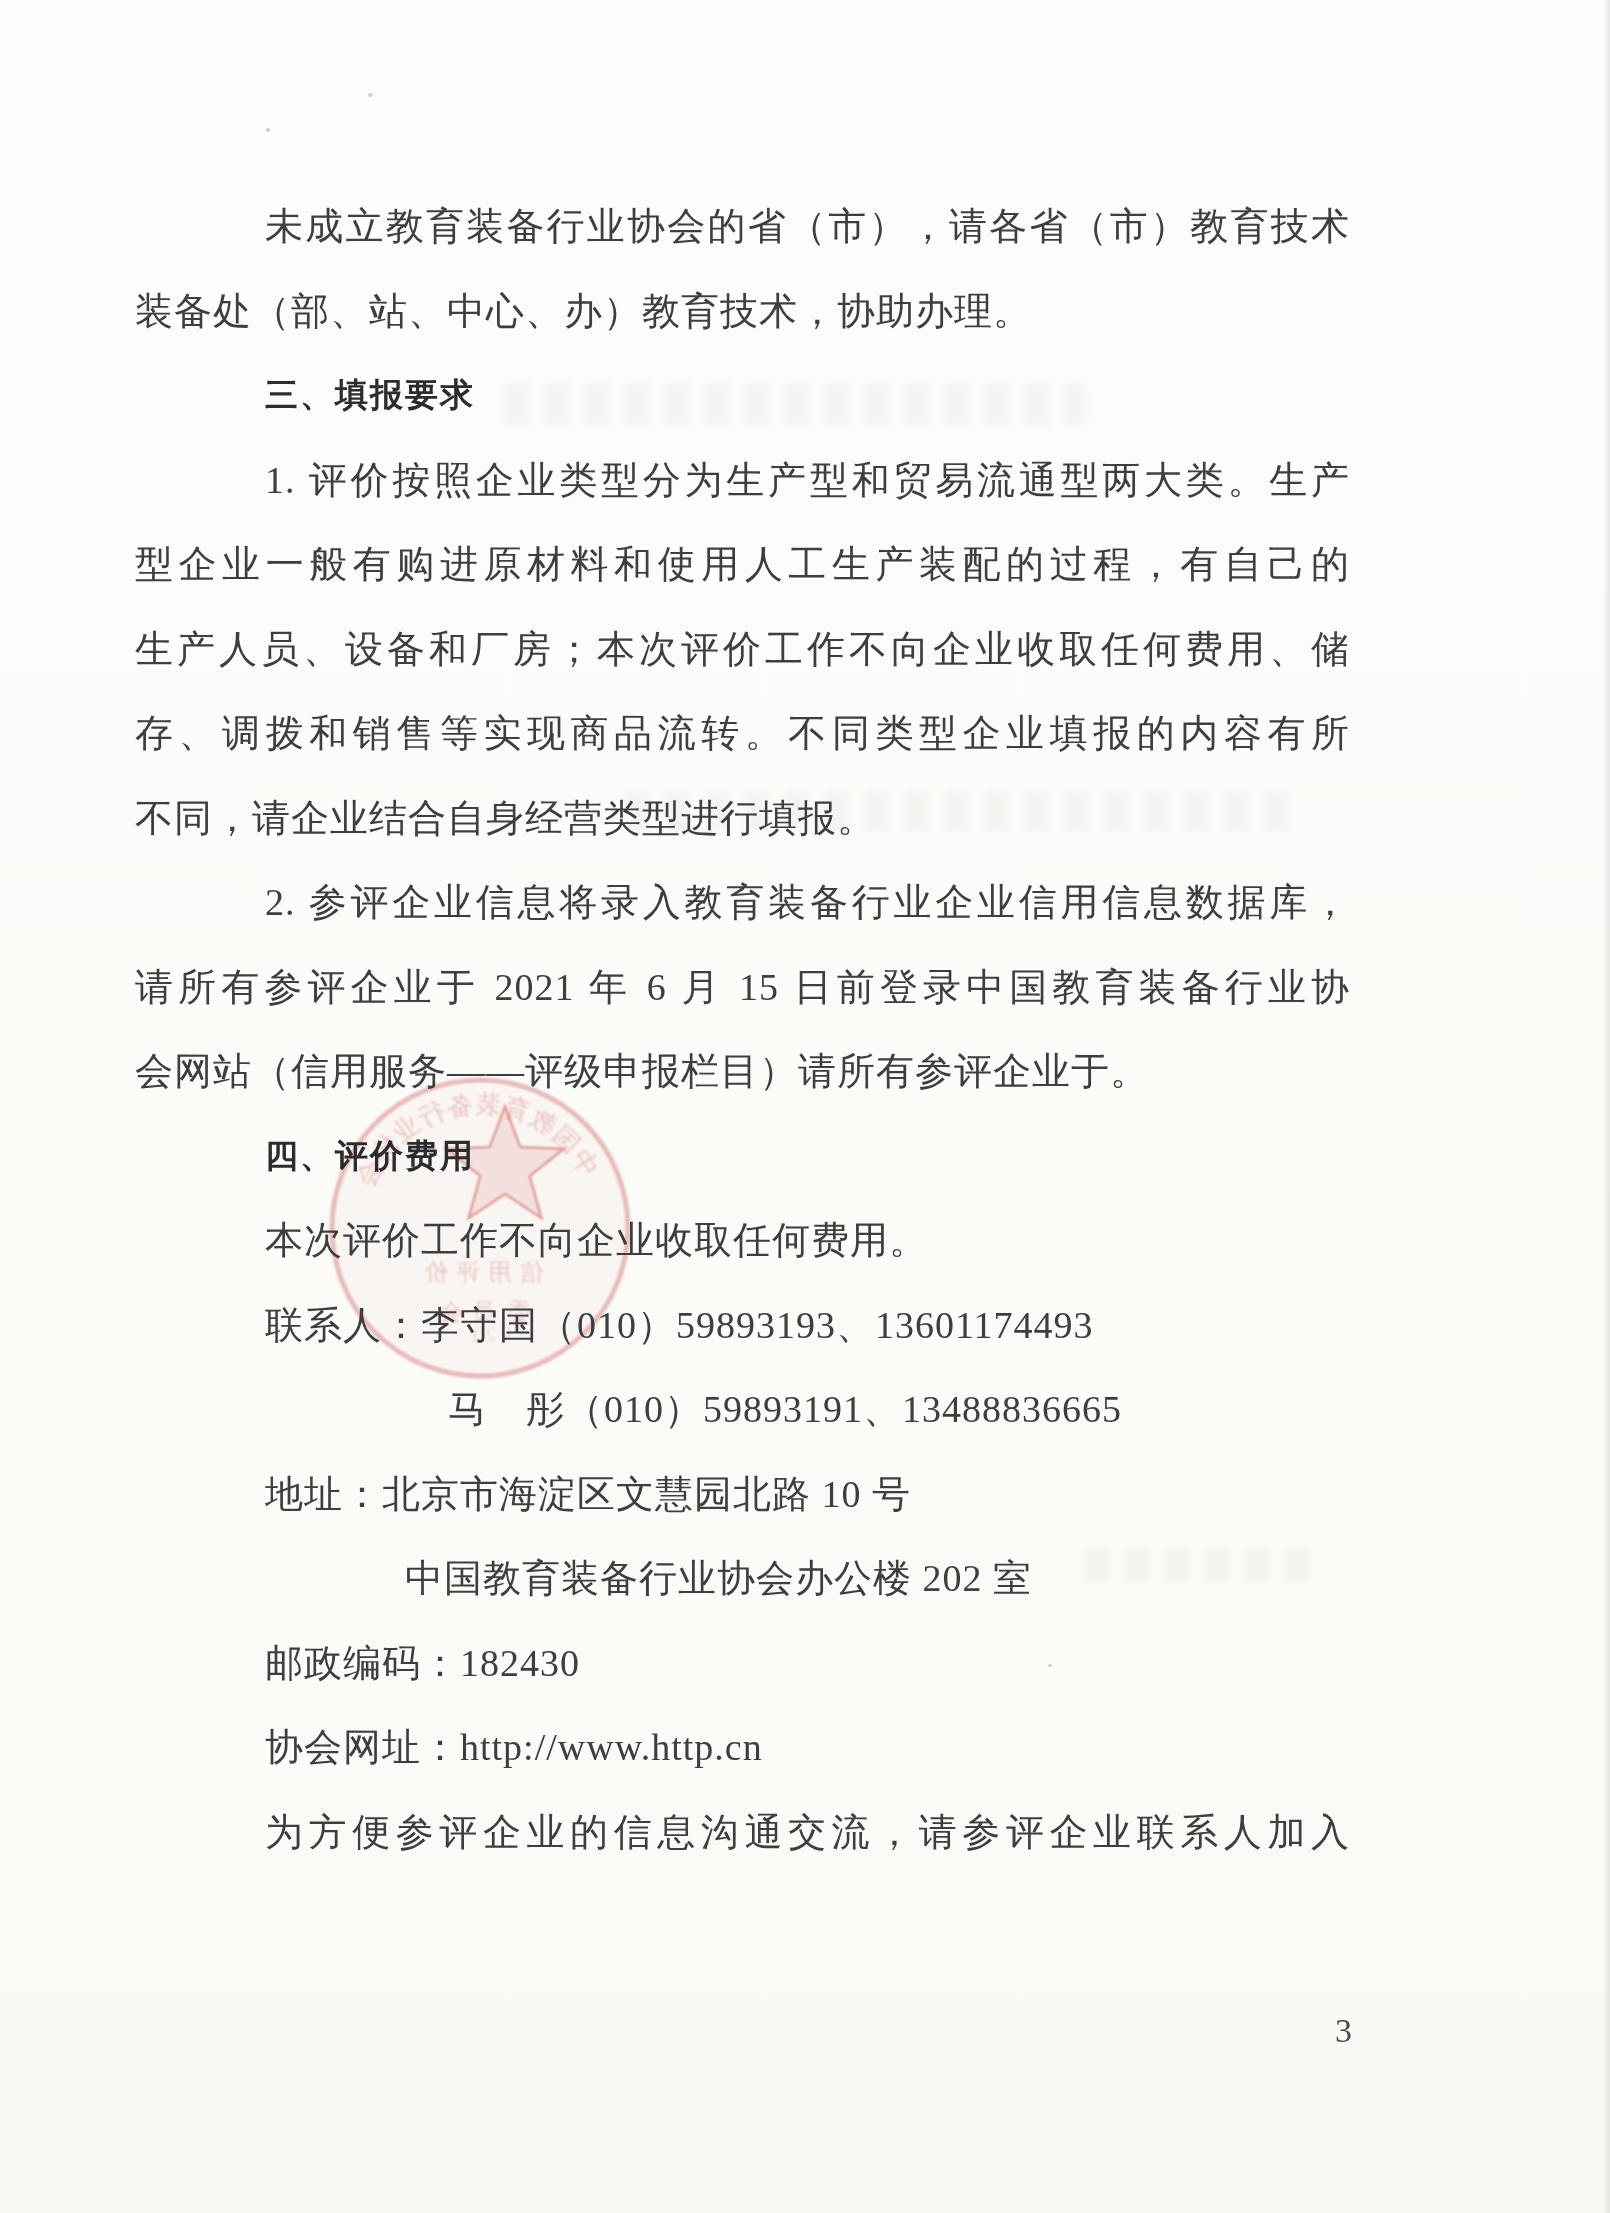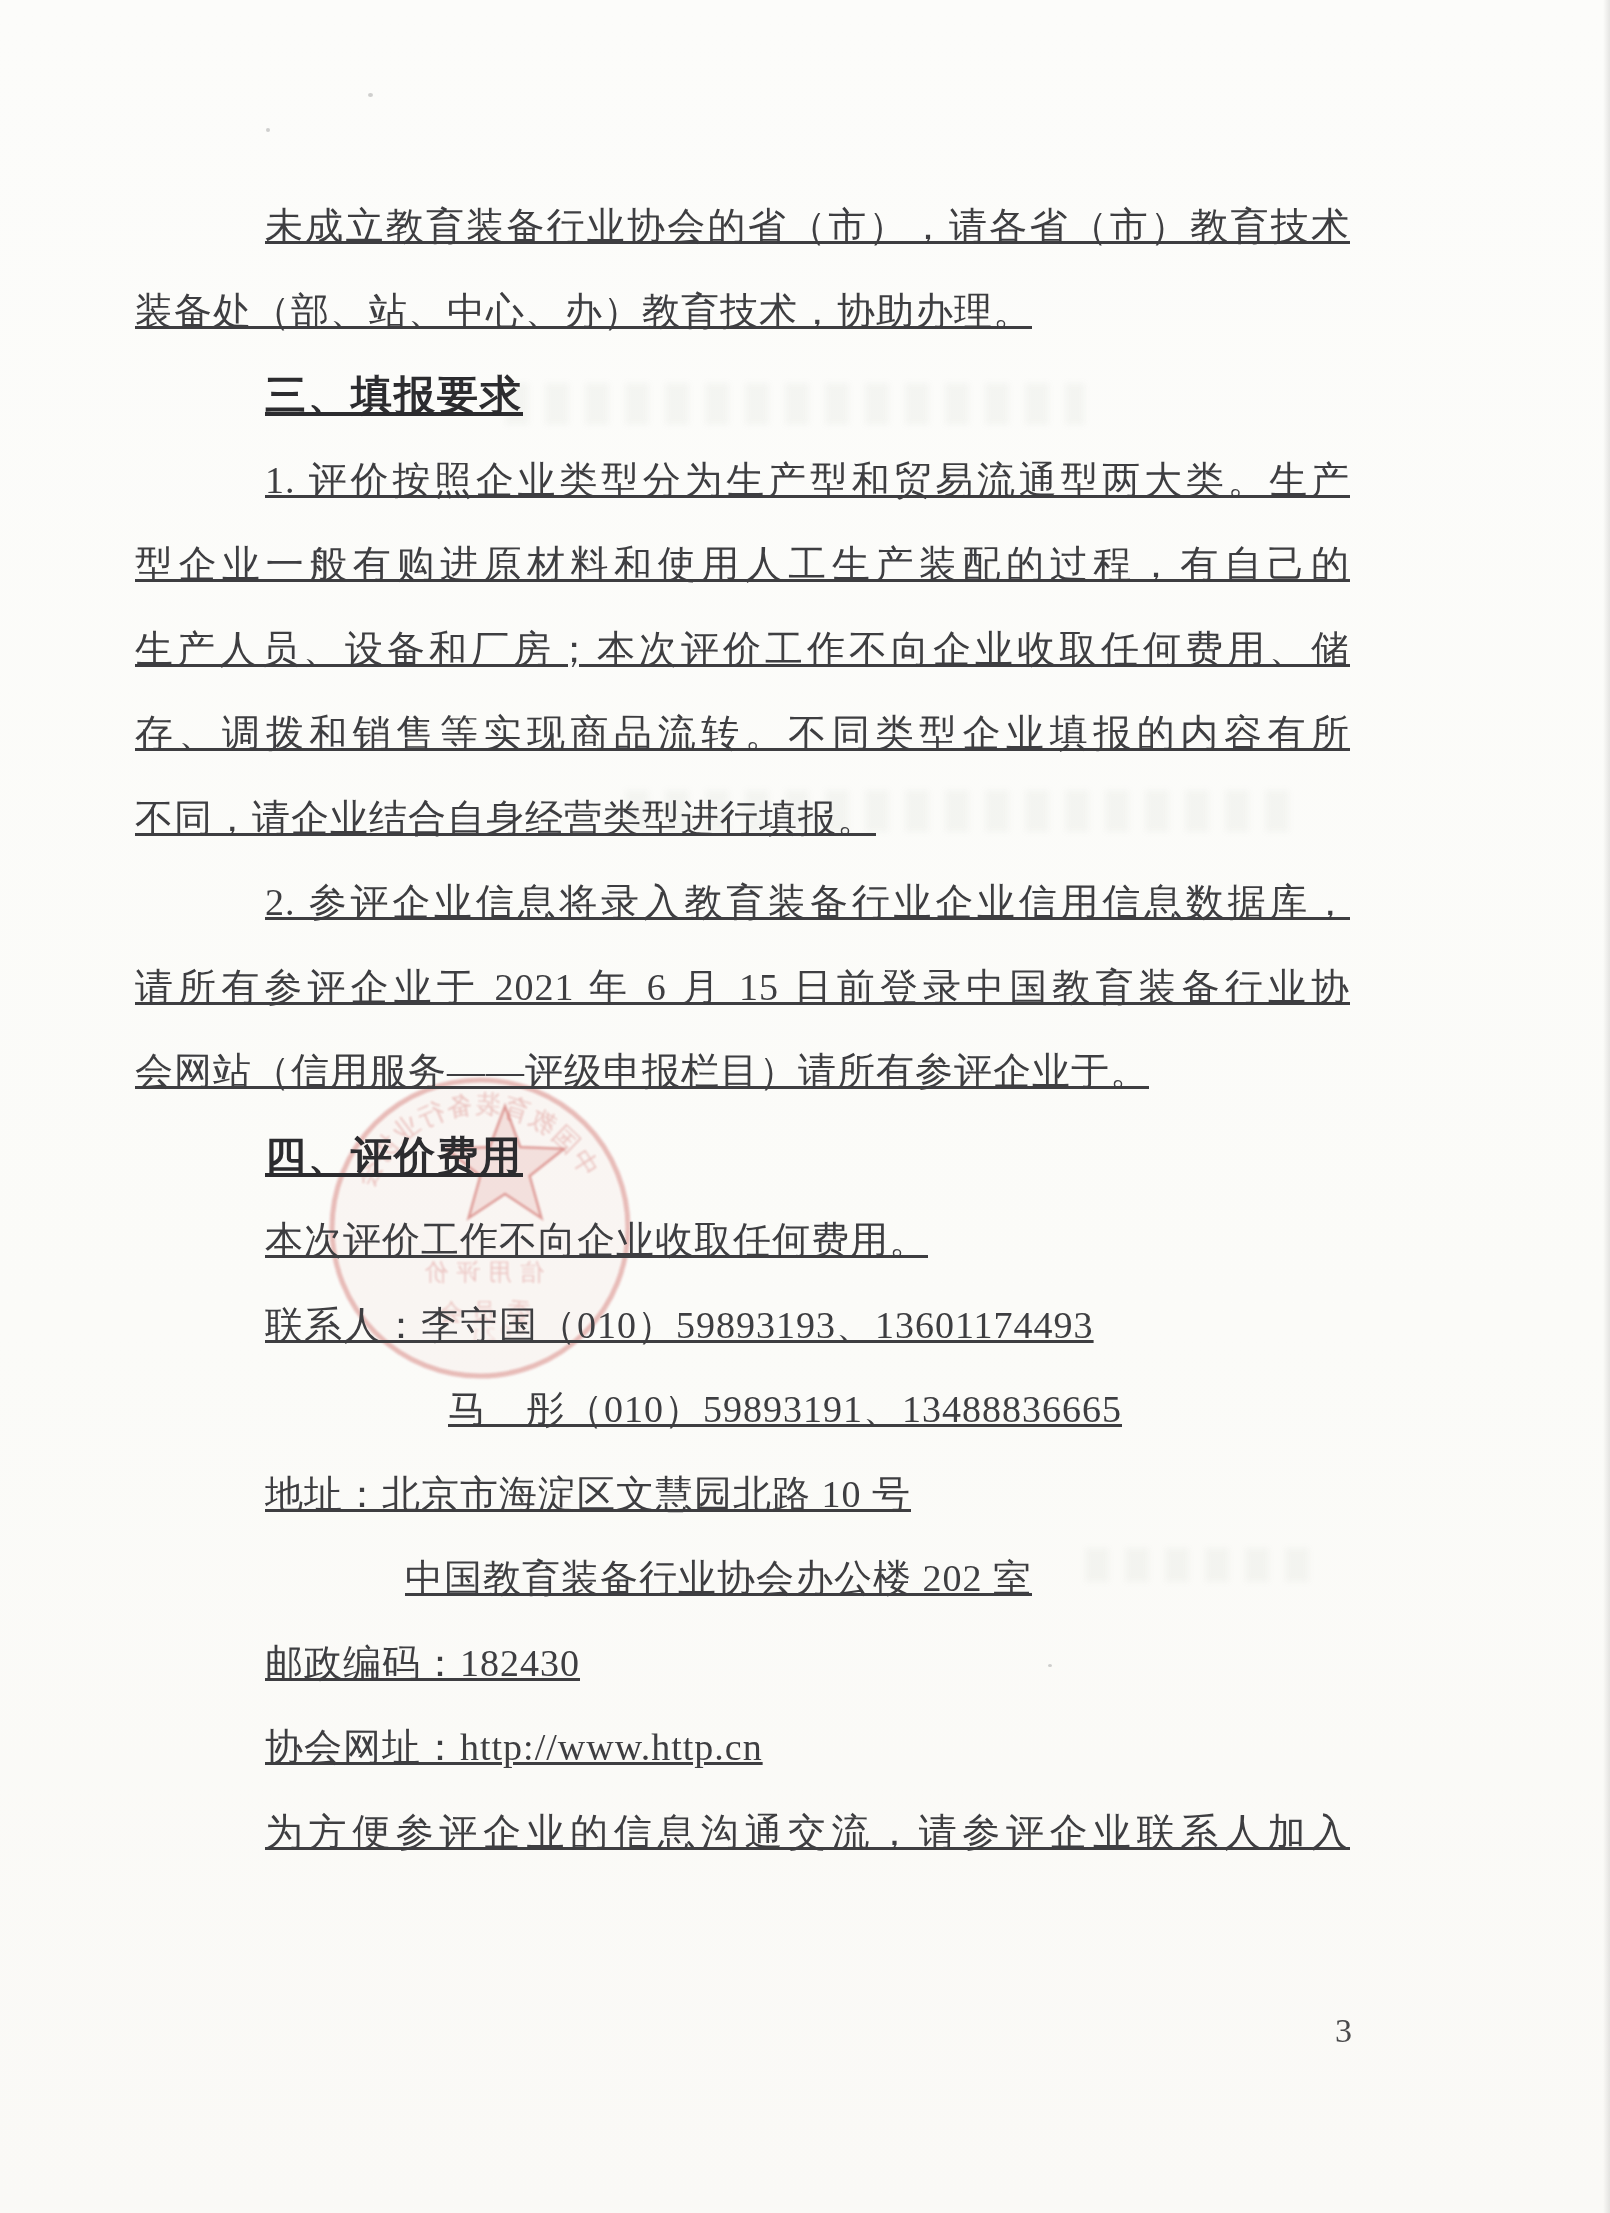--- a/index.html
+++ b/index.html
@@ -7,26 +7,26 @@
   .page{
     position:relative;width:1610px;height:2213px;overflow:hidden;
     background:linear-gradient(180deg,#fcfcfa 0%,#fbfbf8 60%,#faf9f6 100%);
     font-family:"Liberation Serif","DejaVu Serif",serif;color:#3e3e41;
   }
   .edge-shade{position:absolute;right:0;top:0;width:7px;height:100%;
     background:linear-gradient(90deg,rgba(0,0,0,0) 0%,rgba(110,110,110,.16) 100%);}
   .doc{position:absolute;left:135px;top:184px;width:1215px;z-index:2;}
   .line{
     font-size:38px;line-height:84.5px;height:84.5px;
-    letter-spacing:1px;white-space:nowrap;text-decoration:underline;
+    letter-spacing:1px;white-space:nowrap;
   }
   .full{text-align:justify;text-align-last:justify;white-space:normal;}
   .heading{
     font-family:"Liberation Sans","DejaVu Sans",sans-serif;
-    font-weight:700;font-size:41px;color:#2c2c2f;letter-spacing:2px;
+    font-weight:700;font-size:33px;color:#2c2c2f;letter-spacing:2px;
   }
   .indent{padding-left:130px;}
   .name-indent{padding-left:313px;}
   .addr2-indent{padding-left:270px;}
   .page-number{
     position:absolute;left:1335px;top:2012px;z-index:2;
     font-size:34px;color:#4a4a4c;
   }
   
   .stamp{

